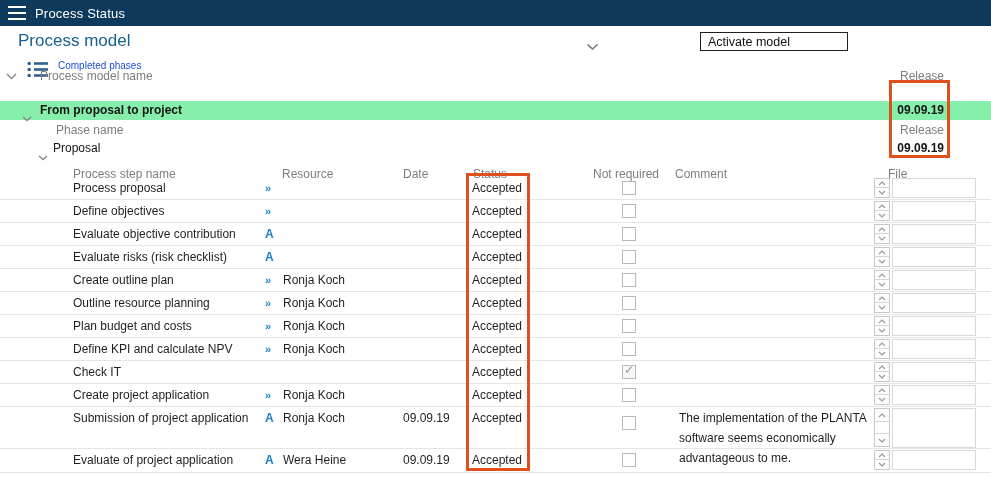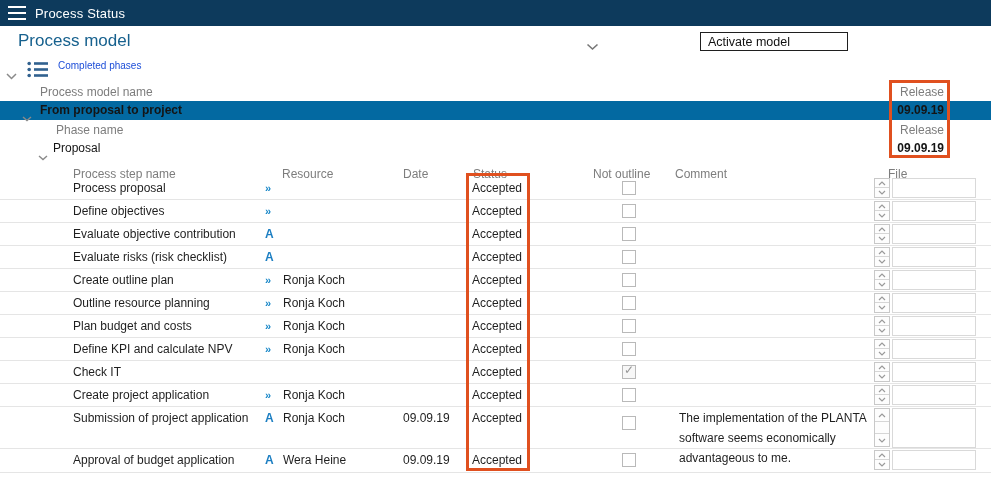--- a/index.html
+++ b/index.html
@@ -19,25 +19,25 @@
   .model-chevron { position:absolute; left:586px; top:11px; }
   .activate-btn { position:absolute; left:700px; top:6px; width:148px; height:19px; background:#fff; border:1.5px solid #1f1f1f; font-size:12.5px; color:#111; text-align:left; padding:0 0 0 7px; line-height:16px; font-family:"Liberation Sans", sans-serif; cursor:pointer; }
 
   
   .section-row { position:absolute; left:0; top:56px; width:991px; height:28px; }
   .sec-chevron { position:absolute; left:6px; top:10px; }
   .list-icon { position:absolute; left:27px; top:5px; }
   .section-label { position:absolute; left:58px; top:4px; font-size:10px; color:#1d4ed8; }
 
   
-  .pmn-row { position:absolute; left:0; top:68px; width:991px; height:17px;margin-top:16px; }
+  .pmn-row { position:absolute; left:0; top:68px; width:991px; height:17px; }
   .pmn-label { position:absolute; left:40px; top:1px; font-size:12px; color:#7d7d7d; }
   .rel-right { position:absolute; left:850px; width:94px; top:1px; font-size:12px; color:#7d7d7d; text-align:right; }
 
-  .hl-row { position:absolute; left:0; top:101px; width:991px; height:19px; background:#0369a1; }
+  .hl-row { position:absolute; left:0; top:101px; width:991px; height:19px; background:#86efac; }
   .hl-chevron { position:absolute; left:22px; top:7px; }
   .hl-name { position:absolute; left:40px; top:2px; font-size:12px; font-weight:bold; color:#141414; }
   .hl-date { position:absolute; left:850px; width:94px; top:2px; font-size:12px; font-weight:bold; color:#141414; text-align:right; }
 
   .phase-row { position:absolute; left:0; top:122px; width:991px; height:17px;padding-left:36px; }
   .phase-label { position:absolute; left:56px; top:1px; font-size:12px; color:#7d7d7d; }
 
   .proposal-row { position:absolute; left:0; top:140px; width:991px; height:19px; }
   .pr-chevron { position:absolute; left:38px; top:7px; }
   .pr-name { position:absolute; left:53px; top:1px; font-size:12px; font-weight:normal; color:#141414; }
@@ -151,21 +151,21 @@
     </span>
     <span class="pr-name">Proposal</span>
     <span class="pr-date">09.09.19</span>
   </div>
 
   <div class="thead">
     <span class="th th-name">Process step name</span>
     <span class="th th-res">Resource</span>
     <span class="th th-date">Date</span>
     <span class="th th-status">Status</span>
-    <span class="th th-notreq">Not outline</span>
+    <span class="th th-notreq">Not required</span>
     <span class="th th-comment">Comment</span>
     <span class="th th-file">File</span>
   </div>
 
   <div class="steps">
       <div class="step-row">
       <span class="cell c-name">Process proposal</span>
       <span class="cell c-resicon chev">»</span>
       <span class="cell c-res"></span>
       <span class="cell c-date"></span>
@@ -400,21 +400,21 @@
           </span>
         <span class="spin-dn">
             <svg width="8" height="5" viewBox="0 0 8 5">
               <polyline points="1,1 4,4 7,1" fill="none" stroke="#9a9a9a" stroke-width="1.2"></polyline>
             </svg>
           </span>
       </span>
       <span class="filebox"></span>
     </div>
       <div class="step-row last">
-      <span class="cell c-name">Approval of budget application</span>
+      <span class="cell c-name">Evaluate of project application</span>
       <span class="cell c-resicon">A</span>
       <span class="cell c-res">Wera Heine</span>
       <span class="cell c-date">09.09.19</span>
       <span class="cell c-status">Accepted</span>
       <span class="cb"></span>
       <span class="cell c-comment"></span>
       <span class="spinner">
         <span class="spin-up">
             <svg width="8" height="5" viewBox="0 0 8 5">
               <polyline points="1,4 4,1 7,4" fill="none" stroke="#9a9a9a" stroke-width="1.2"></polyline>

